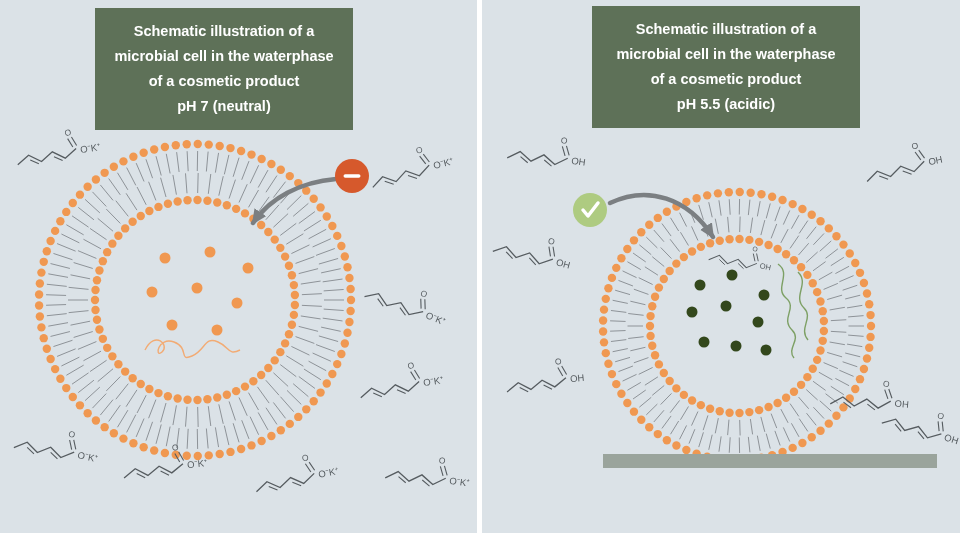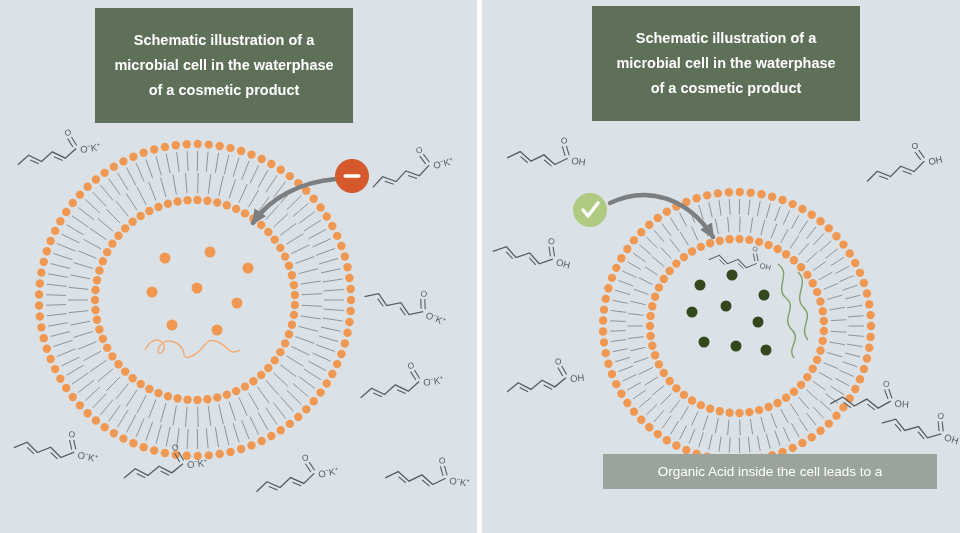--- a/index.html
+++ b/index.html
@@ -3,38 +3,39 @@
 <meta charset="utf-8">
 <style>
   * { margin:0; padding:0; box-sizing:border-box; }
   html,body { font-family:"Liberation Sans", sans-serif; }
   .stage { position:relative; width:960px; height:533px; background:var(--bg,#dbe2e7); overflow:hidden; }
   .panel { position:absolute; top:0; width:480px; height:533px; }
   .panel.left { left:0; }
   .panel.right { left:480px; }
   .divider { position:absolute; left:477px; top:0; width:5px; height:533px; background:var(--divider,#fff); z-index:6; }
   .title-box { position:absolute; z-index:4; background:var(--title-bg,#5e7158); color:var(--title-text,#fff);
-               text-align:center; font-size:14.5px; line-height:25px; font-weight:bold; padding:20px 4px; }
+               text-align:center; font-size:14.5px; line-height:25px; font-weight:bold; padding:11px 4px; }
   .panel.left  .title-box { left:95px;  top:8px; width:258px; }
   .panel.right .title-box { left:112px; top:6px; width:268px; }
   .footer-box { position:absolute; left:123px; top:454px; width:334px; z-index:4;
                 background:var(--footer-bg,#9aa49c); color:var(--footer-text,#fff);
                 font-size:13.5px; line-height:21px; text-align:center; padding:7px 4px; }
   svg.cell-svg { position:absolute; left:0; top:0; font-family:"Liberation Sans", sans-serif; }
 </style>
 </head>
 <body>
 
 <div class="stage">
 
   <section class="panel left">
     <div class="title-box">
       <div>Schematic illustration of a</div>
       <div>microbial cell in the waterphase</div>
       <div>of a cosmetic product</div>
+      <div>pH 7 (neutral)</div>
     </div>
     <svg id="svg-0" class="cell-svg" width="480" height="533" viewBox="0 0 480 533">
         <defs>
           <marker id="ah0" markerWidth="18" markerHeight="16" refX="13" refY="7" orient="auto" markerUnits="userSpaceOnUse">
             <path d="M0,0 L15,7 L0,14 Z" fill="#7b7f82"></path>
           </marker>
         </defs>
         <g>
           <line x1="344" y1="300" x2="324" y2="300" stroke="#8e9398" stroke-width="1"></line>
           <circle cx="351" cy="300" r="4.2" fill="#f09851"></circle>
@@ -416,20 +417,21 @@
       </svg>
   </section>
 
   <div class="divider"></div>
 
   <section class="panel right">
     <div class="title-box">
       <div>Schematic illustration of a</div>
       <div>microbial cell in the waterphase</div>
       <div>of a cosmetic product</div>
+      <div>pH 5.5 (acidic)</div>
     </div>
     <svg id="svg-1" class="cell-svg" width="480" height="533" viewBox="0 0 480 533">
         <defs>
           <marker id="ah1" markerWidth="18" markerHeight="16" refX="13" refY="7" orient="auto" markerUnits="userSpaceOnUse">
             <path d="M0,0 L15,7 L0,14 Z" fill="#7b7f82"></path>
           </marker>
         </defs>
         <g>
           <line x1="384" y1="326" x2="368.5" y2="326" stroke="#8e9398" stroke-width="1"></line>
           <circle cx="391" cy="326" r="4.2" fill="#f09851"></circle>
@@ -758,17 +760,16 @@
         </g>
         <g transform="translate(408,404) rotate(18) scale(1)">
           <path d="M0,20 L12,12 L24,20 L36,12 L48,20 L60,12" fill="none" stroke="#565c60" stroke-width="1.3"></path>
           <path d="M13,17 L21,22 M37,17 L45,22" fill="none" stroke="#565c60" stroke-width="1.1"></path>
           <path d="M57,10 L53,1 M61,9 L57,0" fill="none" stroke="#565c60" stroke-width="1.1"></path>
           <text x="54" y="-2" font-size="8.5" fill="#565c60" text-anchor="middle">O</text>
           <text x="64" y="17" font-size="9.5" fill="#565c60">OH</text>
         </g>
       </svg>
     <div class="footer-box">
-      <div>Organic Acid inside the cell leads to a</div>
     </div>
   </section>
 
 </div>
 
 </body></html>

